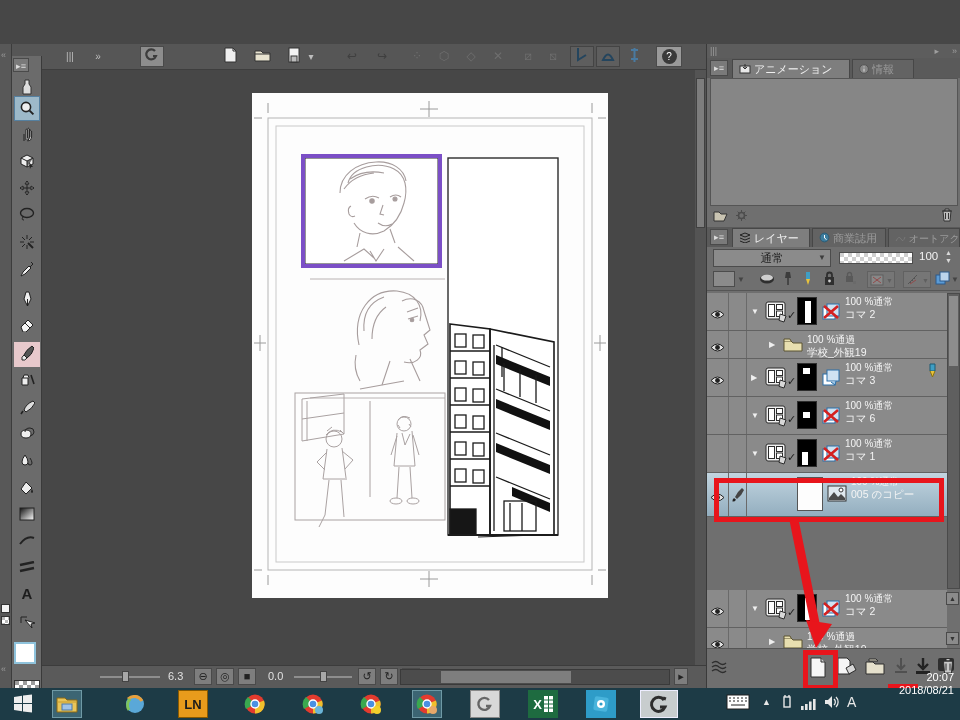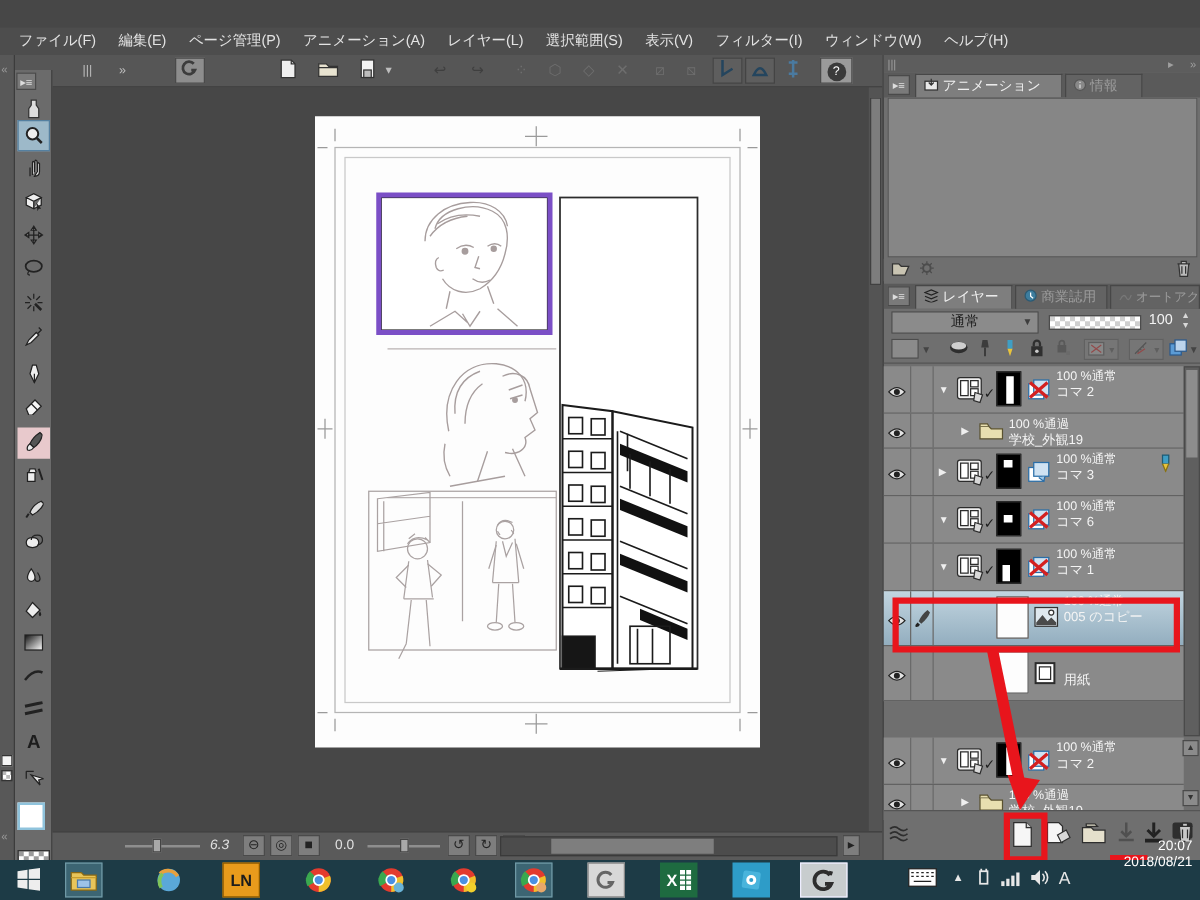--- a/index.html
+++ b/index.html
@@ -88,32 +88,20 @@
   .tb-ic.hl{background:#3c6573;border:1px solid #6f99a5;}
   #clock{position:absolute;left:868px;top:671px;width:86px;color:#fff;font-size:11px;text-align:right;line-height:13px;}
   .trayico{position:absolute;color:#e8e8e8;}
 </style>
 </head>
 <body>
 
 <div id="screen">
 
 
-  <div id="menubar" class="abs">
-    <span class="mitem">ファイル(F)</span>
-    <span class="mitem">編集(E)</span>
-    <span class="mitem">ページ管理(P)</span>
-    <span class="mitem">アニメーション(A)</span>
-    <span class="mitem">レイヤー(L)</span>
-    <span class="mitem">選択範囲(S)</span>
-    <span class="mitem">表示(V)</span>
-    <span class="mitem">フィルター(I)</span>
-    <span class="mitem">ウィンドウ(W)</span>
-    <span class="mitem">ヘルプ(H)</span>
-  </div>
 
   <div id="toolbar" class="abs">
     <span class="tbtn flat dockarrow" style="left:2px;width:12px;">«</span>
     <span class="tbtn flat dockarrow" style="left:60px;width:20px;">|||</span>
     <span class="tbtn flat dockarrow" style="left:92px;width:12px;">»</span>
     <span class="tbtn" style="left:140px;">
       <svg width="16" height="16" viewBox="0 0 16 16">
           <path d="M11,4 A5,5 0 1 0 12,9 L9,9" fill="none" stroke="#3c3c3c" stroke-width="2.2"></path>
         </svg>
     </span>
@@ -406,21 +394,21 @@
     </div>
   </div>
 
   <div id="vscroll" class="abs">
     <div id="vthumb" class="abs"></div>
   </div>
 
   <div id="navbar" class="abs">
     <div class="slider" style="left:58px;width:60px;"></div>
     <div class="shandle" style="left:80px;"></div>
-    <span class="navtxt" style="left:126px;font-style:italic;">6.3</span>
+    <span class="navtxt" style="left:126px;">6.3</span>
     <span class="navbtn" style="left:152px;">⊖</span>
     <span class="navbtn" style="left:174px;">◎</span>
     <span class="navbtn" style="left:196px;">■</span>
     <span class="navtxt" style="left:226px;">0.0</span>
     <div class="slider" style="left:252px;width:58px;"></div>
     <div class="shandle" style="left:278px;"></div>
     <span class="navbtn" style="left:316px;">↺</span>
     <span class="navbtn" style="left:338px;">↻</span>
     <span class="navbtn" style="left:360px;color:#666;">✳</span>
     <div id="hscrolltrack">
@@ -718,38 +706,20 @@
           <span style="position:absolute;left:120px;top:12px;"><svg width="20" height="17" viewBox="0 0 20 17">
               <rect x="1" y="1" width="18" height="15" fill="#dfe8ee" stroke="#333"></rect>
               <path d="M2,13 l5,-6 4,5 3,-3 4,4 v2 h-16 z" fill="#4a4a4a"></path>
               <circle cx="14" cy="5" r="2" fill="#fff" stroke="#333"></circle>
             </svg></span>
           <div class="meta" style="left:144px;">
             <div>100 %通常</div>
             <div class="nm">005 のコピー</div>
           </div>
         </div>
-        <div class="lrow " style="position:relative;height:44px;">
-          <span class="lcol" style="left:0;width:22px;"></span>
-          <span class="lcol" style="left:22px;width:18px;"></span>
-          <span style="position:absolute;left:3px;top:16px;"><svg width="15" height="11" viewBox="0 0 15 11">
-              <path d="M1,5.5 Q7.5,-1.5 14,5.5 Q7.5,12.5 1,5.5 Z" fill="#e2e2e2" stroke="#222"></path>
-              <circle cx="7.5" cy="5.5" r="2.4" fill="#222"></circle>
-            </svg></span>
-          <span style="position:absolute;left:90px;top:4px;">
-            <span class="thumb" style="width:26px;height:34px;background:#fdfdfd;border-color:#555;"></span>
-          </span>
-          <span style="position:absolute;left:120px;top:12px;"><svg width="18" height="19" viewBox="0 0 18 19">
-              <rect x="1.5" y="1.5" width="15" height="16" fill="#fff" stroke="#2c2c2c" stroke-width="1.6"></rect>
-              <rect x="4.5" y="4.5" width="9" height="10" fill="#fff" stroke="#2c2c2c"></rect>
-            </svg></span>
-          <div class="meta" style="left:144px;top:21px;">
-            <div class="nm">用紙</div>
-          </div>
-        </div>
       </div>
     <div class="scrolly" style="left:240px;top:249px;width:13px;height:296px;">
       <div style="position:absolute;left:1px;top:2px;width:9px;height:70px;background:#8d8d8d;"></div>
     </div>
 
     <div id="layer-rows2" class="abs" style="left:0;top:546px;width:254px;">
         <div class="lrow " style="position:relative;height:38px;">
           <span class="lcol" style="left:0;width:22px;"></span>
           <span class="lcol" style="left:22px;width:18px;"></span>
           <span style="position:absolute;left:3px;top:13px;"><svg width="15" height="11" viewBox="0 0 15 11">

